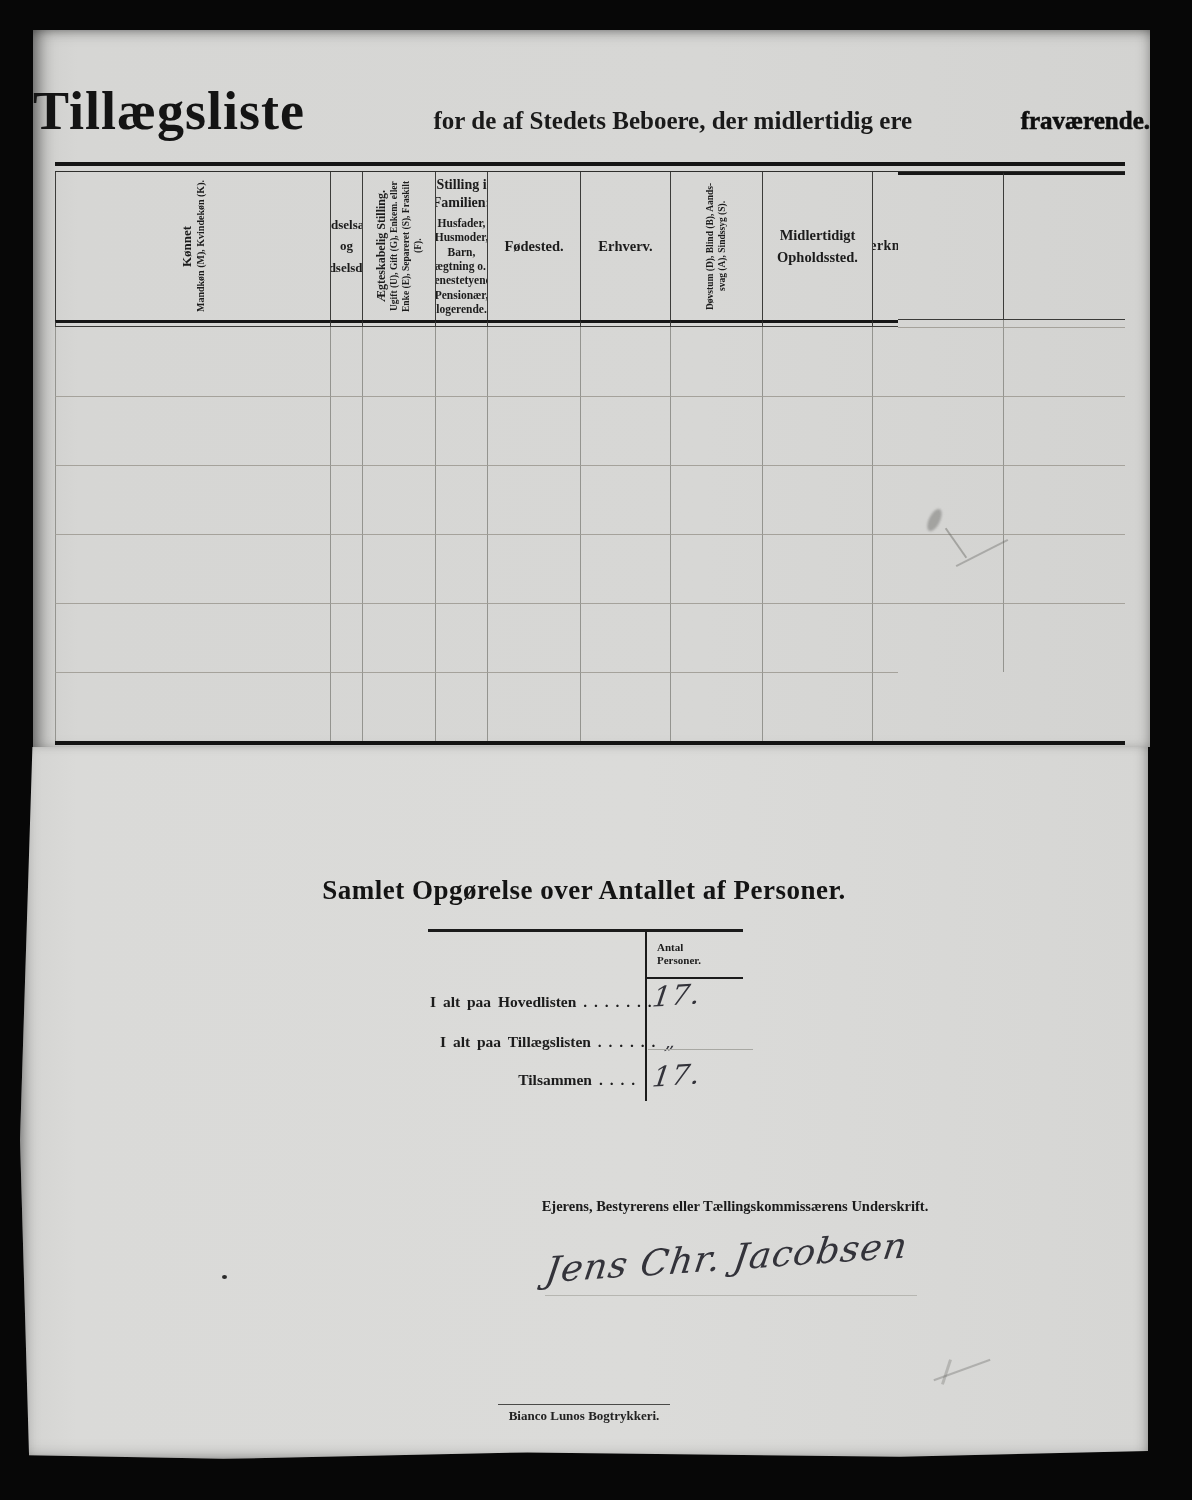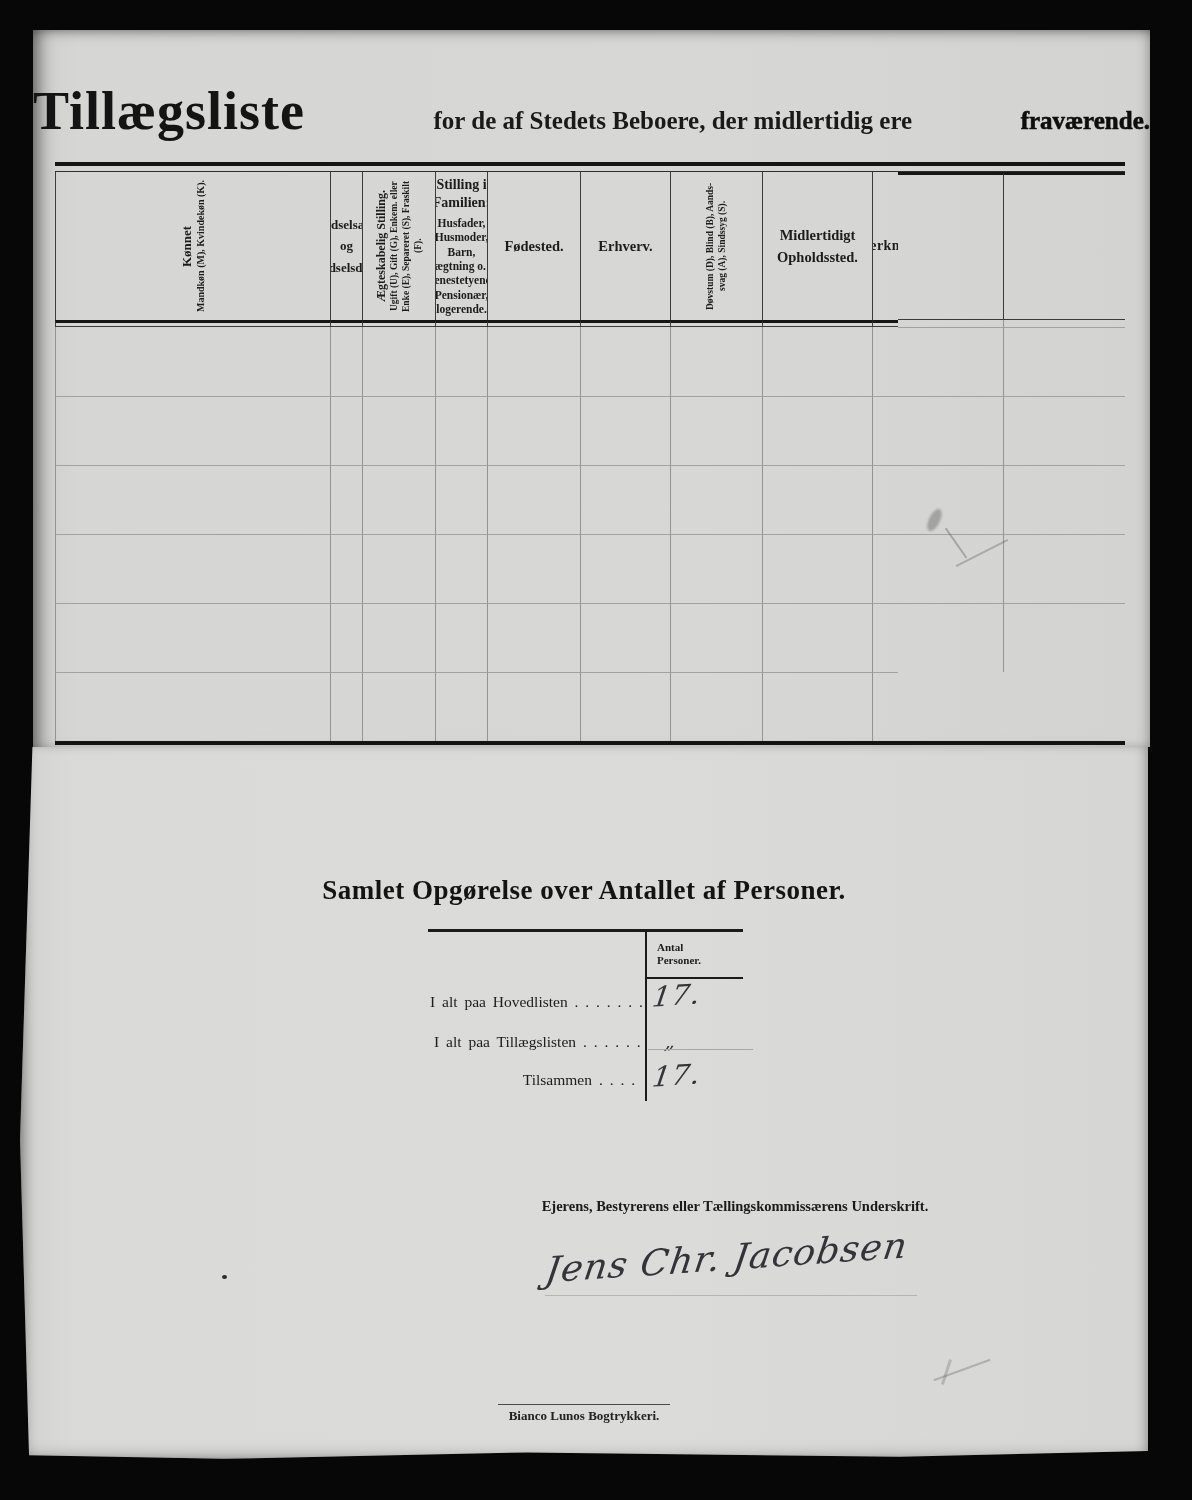--- a/index.html
+++ b/index.html
@@ -62,23 +62,23 @@
                inset -8px 0 14px -8px rgba(0,0,0,.35),
                inset 0 -12px 18px -12px rgba(0,0,0,.5);}
   .summary-title{position:absolute;left:0;top:128px;width:100%;text-align:center;
     font-size:27px;font-weight:bold;letter-spacing:.5px;color:#141414;}
   .summary-table{position:absolute;left:408px;top:182px;width:315px;height:180px;}
   .sum-topline{position:absolute;left:0;top:0;width:315px;height:3px;background:#1b1b1b;}
   .sum-vline{position:absolute;left:217px;top:0;width:2px;height:172px;background:#1b1b1b;}
   .antal-head{position:absolute;left:219px;top:12px;width:96px;text-align:left;
     font-size:11px;font-weight:bold;line-height:1.2;margin-left:10px;}
   .antal-line{position:absolute;left:219px;top:48px;width:96px;height:2px;background:#1b1b1b;}
-  .sum-label{position:absolute;font-size:15.5px;font-weight:normal;word-spacing:3px;white-space:nowrap;}
+  .sum-label{position:absolute;font-size:15.5px;font-weight:bold;word-spacing:3px;white-space:nowrap;}
   .sl1{left:2px;top:64px;}
-  .sl2{left:6px;top:104px;}
+  .sl2{left:12px;top:104px;}
   .sl3{left:0;top:142px;width:207px;text-align:right;}
   .sum-sumline{position:absolute;left:220px;top:120px;width:105px;height:1px;background:#a8a8a3;}
   .handwriting{font-family:"DejaVu Serif","Liberation Serif",serif;font-style:italic;
     color:#33333a;transform:skewX(-12deg) rotate(-4deg);letter-spacing:1px;}
   .sum-value{position:absolute;font-size:28px;}
   .sv1{left:225px;top:50px;}
   .sv2{left:237px;top:100px;font-size:20px;}
   .sv3{left:225px;top:130px;}
 
   .sig-caption{position:absolute;left:505px;top:451px;width:420px;text-align:center;

